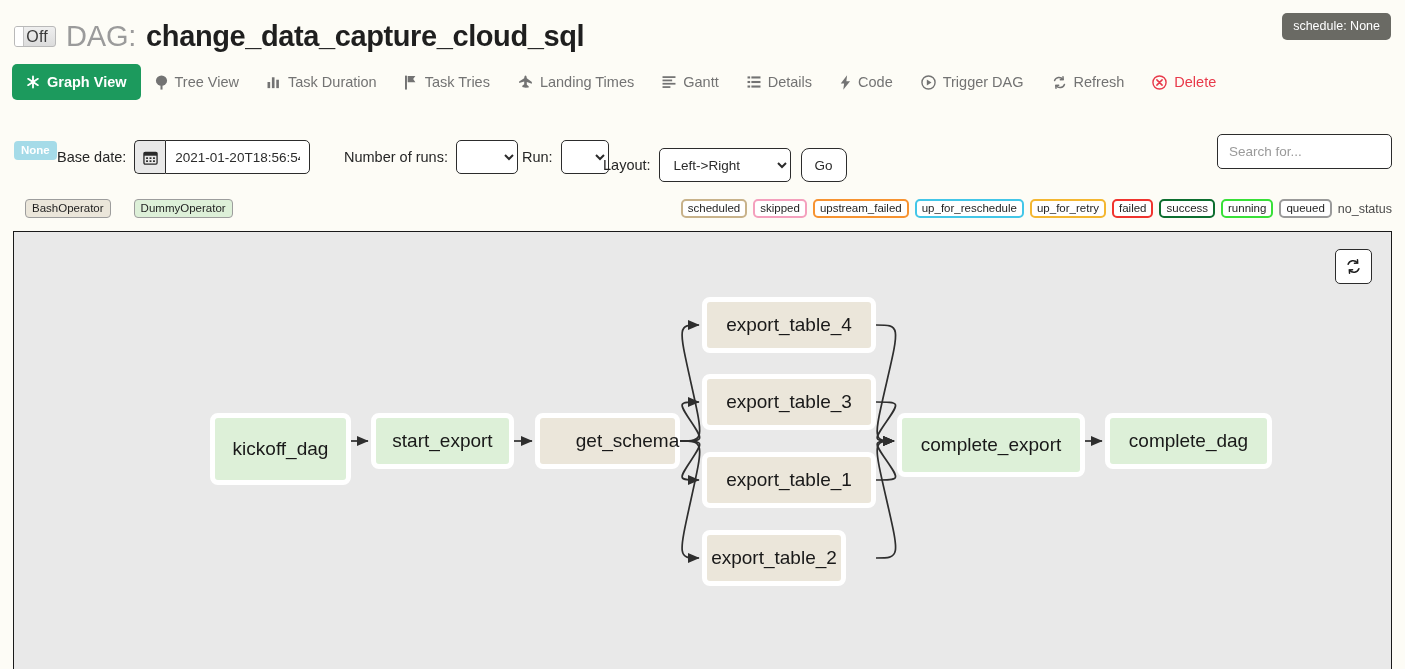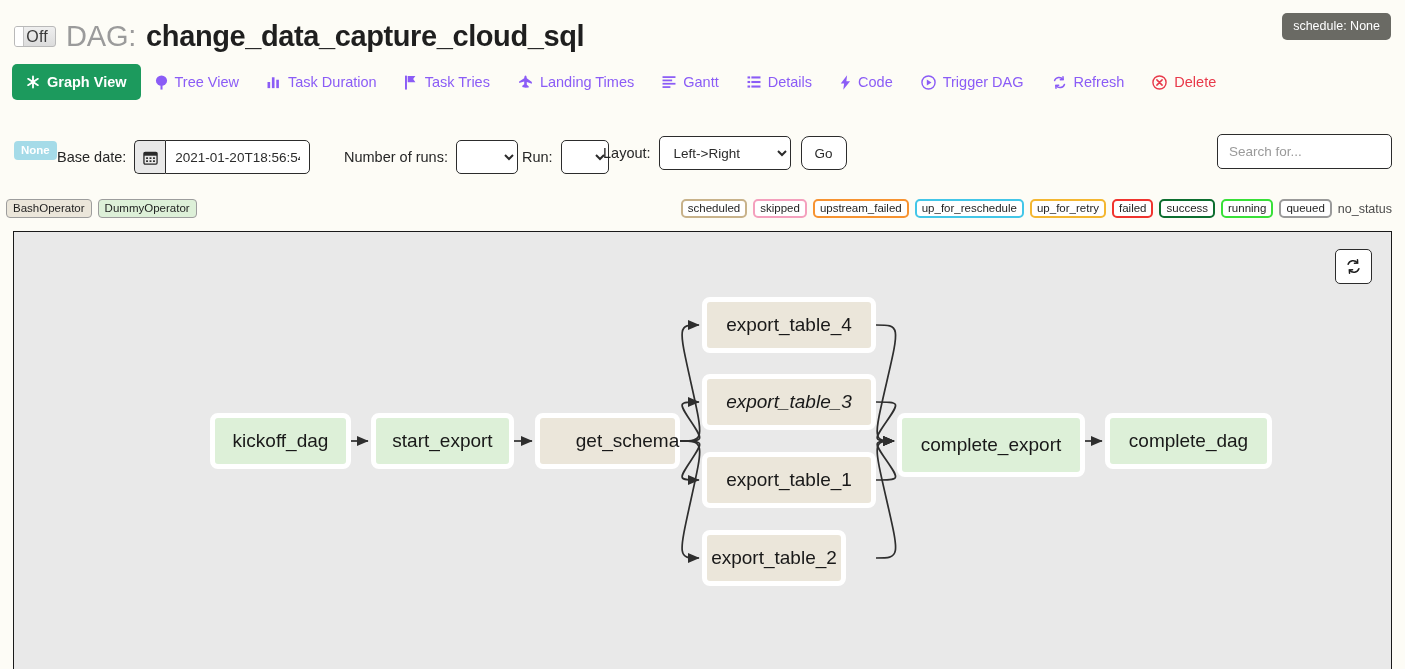--- a/index.html
+++ b/index.html
@@ -51,21 +51,21 @@
     border-radius: 5px; white-space: nowrap;
   }
 
   
   .navbar {
     position: absolute; left: 12px; top: 64px;
     display: flex; align-items: center; gap: 0px;
   }
   .nav-item {
     display: flex; align-items: center; gap: 7px;
-    font-size: 14.5px; color: #8b5cf6;
+    font-size: 14.5px; color: #737373;
     padding: 10px 14px; cursor: pointer;
     border-radius: 5px; white-space: nowrap;
   }
   .nav-item.active {
     background: #1c9a5d; color: #ffffff; font-weight: 700;
   }
   .nav-item.danger { color: #e8394a; }
   .nav-icon { display: inline-flex; align-items: center; }
   .none-badge {
     position: absolute; left: 14px; top: 141px;
@@ -107,21 +107,21 @@
     position: absolute; right: 13px; top: 134px;
     width: 175px; height: 35px;
     border: 1px solid #2c2c2c; border-radius: 5px;
     background: #fff; font-size: 13.5px; color: #2b2b2b;
     padding: 16px 11px; outline: none;
     font-family: "Liberation Sans", sans-serif;
   }
   .search-input::placeholder { color: #9a9a9a; }
 
   
-  .op-legend { position: absolute; left: 6px; top: 199px; display: flex; gap: 6px; align-items: flex-end; }
+  .op-legend { position: absolute; left: 25px; top: 199px; display: flex; gap: 23px; align-items: flex-end; }
   .op-chip {
     font-size: 11.5px; color: #1f1f1f;
     border: 1px solid #9d9d9d; border-radius: 4px;
     padding: 2px 6px 3px;
   }
   .status-legend {
     position: absolute; right: 13px; top: 199px;
     display: flex; align-items: center; gap: 6px;
   }
   .st-chip {
@@ -306,21 +306,21 @@
 <div class="row-ctl" style="left:344px; top:140px;">
   <span class="flabel">Number of runs:</span>
   <select class="sel" style="margin-left:8px; width:62px;padding-left:38px;" id="runs-select"><option value="5">5</option><option value="25" selected="">25</option><option value="50">50</option><option value="100">100</option><option value="365">365</option></select>
 </div>
 
 <div class="row-ctl" style="left:522px; top:140px;">
   <span class="flabel">Run:</span>
   <select class="sel" style="margin-left:8px; width:48px;" id="run-select"><option></option></select>
 </div>
 
-<div class="row-ctl" style="left:603px; top:136px;">
+<div class="row-ctl" style="left:603px; top:148px;">
   <span class="flabel">Layout:</span>
   <select class="sel" style="margin-left:8px; width:132px;" id="layout-select"><option value="Left-&gt;Right">Left-&gt;Right</option><option value="Right-&gt;Left">Right-&gt;Left</option><option value="Top-&gt;Bottom">Top-&gt;Bottom</option><option value="Bottom-&gt;Top">Bottom-&gt;Top</option></select>
   <button class="go-btn" style="margin-left:10px;">Go</button>
 </div>
 
 <input class="search-input" type="text" placeholder="Search for..." style="">
 
 <div class="op-legend" id="op-legend">
     <span class="op-chip" style="background: rgb(235, 230, 218);">BashOperator</span>
     <span class="op-chip" style="background: rgb(221, 240, 216);">DummyOperator</span>
@@ -353,33 +353,33 @@
         <path d="M666,209 C690,209 690,209 677,228.5 S664,248 685,248" marker-end="url(#arrow)"></path>
         <path d="M666,209 C690,209 690,209 677,267.5 S664,326 685,326" marker-end="url(#arrow)"></path>
         <path d="M862,93 C886,93 886,93 872.5,151 S859,209 880,209" marker-end="url(#arrow)"></path>
         <path d="M862,170 C886,170 886,170 872.5,189.5 S859,209 880,209" marker-end="url(#arrow)"></path>
         <path d="M862,248 C886,248 886,248 872.5,228.5 S859,209 880,209" marker-end="url(#arrow)"></path>
         <path d="M862,326 C886,326 886,326 872.5,267.5 S859,209 880,209" marker-end="url(#arrow)"></path>
         <path d="M1071,209 L1088,209" marker-end="url(#arrow)"></path>
       </g>
   </svg>
   <div id="node-layer">
-      <div class="node dummy" style="left: 196px; top: 181px; width: 141px; height: 56px;">
+      <div class="node dummy" style="left: 196px; top: 181px; width: 141px; height: 72px;">
         <span>kickoff_dag</span>
       </div>
       <div class="node dummy" style="left: 357px; top: 181px; width: 143px; height: 56px;">
         <span>start_export</span>
       </div>
       <div class="node bash" style="left: 521px; top: 181px; width: 145px; height: 56px; padding-left: 40px;">
         <span>get_schema</span>
       </div>
       <div class="node bash" style="left: 688px; top: 65px; width: 174px; height: 56px;">
         <span>export_table_4</span>
       </div>
-      <div class="node bash" style="left: 688px; top: 142px; width: 174px; height: 56px; font-style: italic;">
+      <div class="node bash" style="left: 688px; top: 142px; width: 174px; height: 56px;">
         <span>export_table_3</span>
       </div>
       <div class="node bash" style="left: 688px; top: 220px; width: 174px; height: 56px;">
         <span>export_table_1</span>
       </div>
       <div class="node bash" style="left: 688px; top: 298px; width: 144px; height: 56px;">
         <span>export_table_2</span>
       </div>
       <div class="node dummy" style="left: 883px; top: 181px; width: 188px; height: 64px;">
         <span>complete_export</span>

